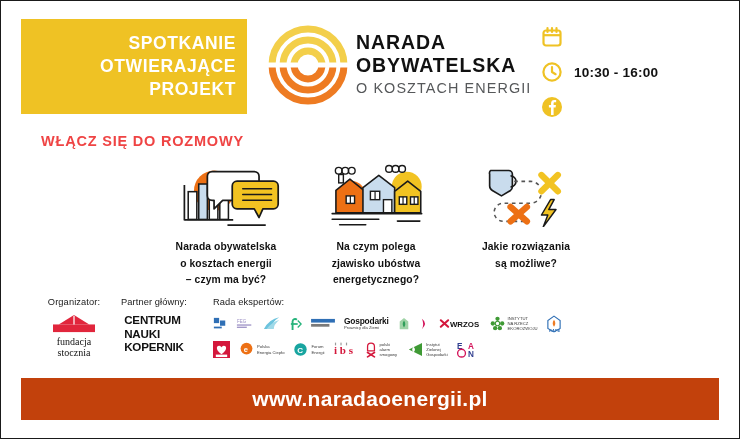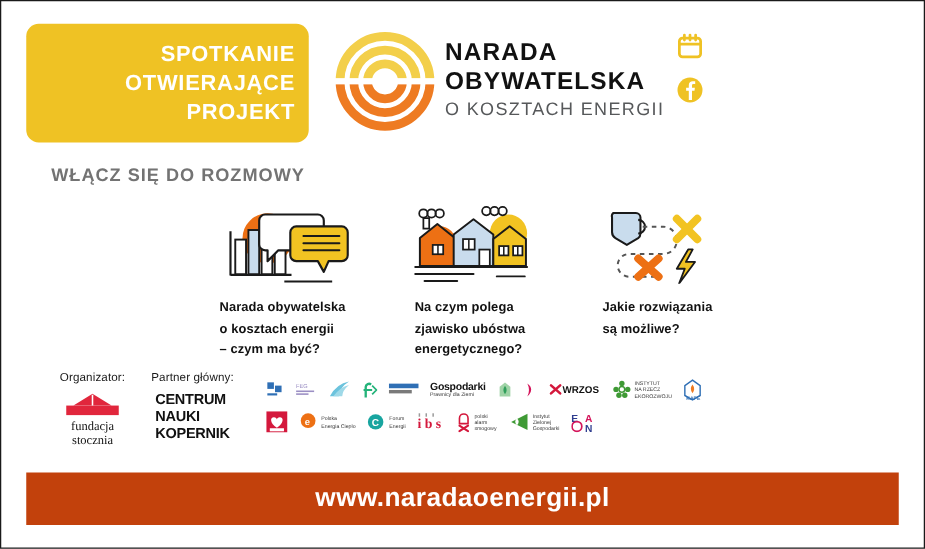--- a/index.html
+++ b/index.html
@@ -4,49 +4,49 @@
 <style>
   html,body{margin:0;padding:0;background:#ffffff;}
   body{width:740px;height:439px;overflow:hidden;
        font-family:"Liberation Sans","DejaVu Sans",sans-serif;}
   #poster{position:relative;width:740px;height:439px;background:#ffffff;
           box-sizing:border-box;border:1.5px solid #1a1a1a;overflow:hidden;}
 
   
   .yellow-block{position:absolute;left:20px;top:18px;width:226px;height:95px;
       background:#efc224;display:flex;flex-direction:column;justify-content:center;
-      align-items:flex-end;padding-right:11px;box-sizing:border-box;border-radius:10px;}
+      align-items:flex-end;padding-right:11px;box-sizing:border-box;}
   .yellow-block span{display:block;color:#ffffff;font-weight:bold;font-size:17.5px;
       letter-spacing:.6px;line-height:1.32;text-align:right;}
 
   
   .logomark{position:absolute;left:266px;top:22px;width:82px;height:84px;}
 
   .brand{position:absolute;left:355px;top:30px;}
   .brand .b1,.brand .b2{font-weight:bold;font-size:19.5px;color:#111111;
       letter-spacing:.9px;line-height:1.17;}
   .brand .b3{font-size:14.4px;color:#56585a;letter-spacing:1.1px;margin-top:3px;}
 
   
   .info{position:absolute;left:540px;top:24px;display:flex;flex-direction:column;gap:11px;}
   .info-row{display:flex;align-items:center;gap:11px;height:24px;}
   .info-row .txt{font-weight:bold;font-size:13.6px;color:#111111;letter-spacing:.2px;
       white-space:nowrap;}
   .ico{width:22px;height:22px;flex:0 0 22px;}
 
   
   .heading{position:absolute;left:40px;top:132px;font-weight:bold;font-size:14.5px;
-      color:#737373;letter-spacing:.8px;}
+      color:#ef4444;letter-spacing:.8px;}
 
   
   .cards{position:absolute;left:150px;top:160px;width:450px;display:flex;
       justify-content:space-between;align-items:flex-start;}
   .card{width:150px;display:flex;flex-direction:column;align-items:center;}
   .card .art{height:68px;display:flex;align-items:center;justify-content:center;}
-  .card .cap{margin-top:10px;text-align:left;font-weight:bold;font-size:10.3px;
+  .card .cap{margin-top:10px;text-align:center;font-weight:bold;font-size:10.3px;
       color:#111111;line-height:1.62;letter-spacing:.1px;}
 
   
   .partners{position:absolute;left:20px;top:296px;right:3px;display:flex;
       align-items:flex-start;}
   .p-label{font-size:9.3px;color:#1a1a1a;margin-bottom:6px;letter-spacing:.1px;}
   .p-org{width:88px;text-align:center;padding-left:18px;box-sizing:border-box;}
   .org-logo{display:flex;flex-direction:column;align-items:center;justify-content:flex-end;}
   .org-name{font-family:"Liberation Serif","DejaVu Serif",serif;font-size:10px;
       color:#111111;line-height:1.12;margin-top:2px;text-align:center;}
@@ -115,20 +115,29 @@
           <line x1="2.5" y1="9.2" x2="19.5" y2="9.2" stroke="#efc224" stroke-width="2.2"></line>
           <line x1="6.5" y1="2" x2="6.5" y2="6" stroke="#efc224" stroke-width="2.2" stroke-linecap="round"></line>
           <line x1="11" y1="2" x2="11" y2="6" stroke="#efc224" stroke-width="2.2" stroke-linecap="round"></line>
           <line x1="15.5" y1="2" x2="15.5" y2="6" stroke="#efc224" stroke-width="2.2" stroke-linecap="round"></line>
         </svg>
       </span>
     </div>
     <div class="info-row">
       <span class="ico">
         <svg viewBox="0 0 22 22" width="22" height="22">
+          <circle cx="11" cy="11" r="8.6" fill="none" stroke="#efc224" stroke-width="2.2"></circle>
+          <path d="M11 6.2 L11 11 L14.6 13.2" fill="none" stroke="#efc224" stroke-width="2.2" stroke-linecap="round" stroke-linejoin="round"></path>
+        </svg>
+      </span>
+      <span class="txt">10:30 - 16:00</span>
+    </div>
+    <div class="info-row">
+      <span class="ico">
+        <svg viewBox="0 0 22 22" width="22" height="22">
           <circle cx="11" cy="11" r="10" fill="#efc224"></circle>
           <path d="M12.6 11.6h2.0l.32-2.5h-2.32V7.5c0-.72.2-1.21 1.24-1.21h1.32V4.05
                    c-.23-.03-1.01-.1-1.92-.1-1.9 0-3.2 1.16-3.2 3.29V9.1H7.9v2.5h2.14V19h2.56z" fill="#ffffff"></path>
         </svg>
       </span>
     </div>
   </div>
 
   <div class="heading">WŁĄCZ SIĘ DO ROZMOWY</div>
 
@@ -247,20 +256,21 @@
         <div class="org-name">fundacja<br>stocznia</div>
       </div>
     </div>
 
     <div class="p-main">
       <div class="p-label">Partner główny:</div>
       <div class="kopernik">CENTRUM<br>NAUKI<br>KOPERNIK</div>
     </div>
 
     <div class="p-experts">
+      <div class="p-label">Rada ekspertów:</div>
       <div class="logo-grid">
 
         <div class="logo-row">
           <div class="logo-cell">
             <svg viewBox="0 0 16 16" width="14" height="14">
               <rect x="1" y="1" width="6" height="6" fill="#2f6fb5"></rect>
               <rect x="8" y="4" width="6" height="6" fill="#2f6fb5"></rect>
               <rect x="1" y="11" width="9" height="2" fill="#2f6fb5"></rect>
             </svg>
           </div>

